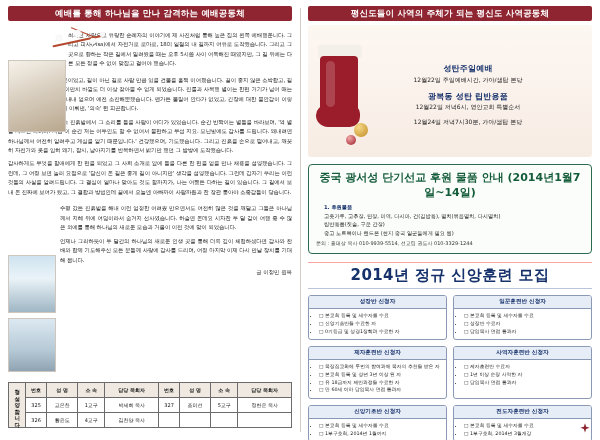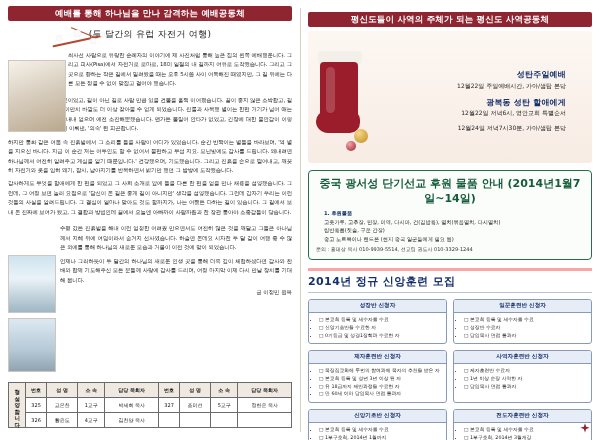--- a/index.html
+++ b/index.html
@@ -9,21 +9,21 @@
     font-family:"DejaVu Sans", sans-serif;
     overflow:hidden;
     position:relative;
   }
   .page{
     position:absolute;inset:0;
     display:flex;
   }
   .col{position:relative;height:440px;box-sizing:border-box;}
   .left{width:300px;padding:6px 8px 0 8px;}
-  .right{width:300px;padding:12px 8px 0 8px;}
+  .right{width:300px;padding:6px 8px 0 8px;}
   .divider{position:absolute;left:300px;top:8px;bottom:8px;width:1px;background:#d8cfc6;}
 
   
   .banner{
     height:15px;line-height:15px;
     font-size:8.5px;font-weight:bold;color:#ffffff;
     text-align:center;letter-spacing:.2px;
     border-radius:2px;
   }
   .banner.l{background:#8e2531;}
@@ -75,21 +75,21 @@
   
   .xmas{position:relative;height:132px;margin-top:4px;
     background:linear-gradient(180deg,#fdf7f2 0%,#f7ece4 100%);
     border-radius:3px;overflow:hidden;}
   .merry{
     position:absolute;left:64px;top:10px;width:190px;text-align:center;
     font-family:"DejaVu Serif",serif;font-style:italic;font-weight:bold;
     font-size:19px;color:#a8283a;letter-spacing:.5px;
   }
   .sched{position:absolute;left:62px;top:38px;width:196px;}
-  .sched .item{margin-bottom:6px;text-align:right;}
+  .sched .item{margin-bottom:6px;text-align:center;}
   .sched .h{font-size:8px;font-weight:bold;color:#15306b;letter-spacing:.2px;}
   .sched .d{font-size:6px;color:#222;margin-top:1.5px;}
 
   .stocking{position:absolute;left:6px;top:6px;width:54px;height:120px;}
   .st-top{position:absolute;left:4px;top:14px;width:44px;height:13px;background:#f3f0ea;border-radius:3px;}
   .st-body{position:absolute;left:6px;top:25px;width:38px;height:58px;background:#9b1d2b;border-radius:4px 4px 2px 2px;}
   .st-foot{position:absolute;left:2px;top:74px;width:44px;height:22px;background:#9b1d2b;border-radius:12px 10px 12px 14px;}
   .st-shine{position:absolute;left:12px;top:30px;width:9px;height:46px;background:rgba(255,255,255,.18);border-radius:6px;}
   .bauble{position:absolute;border-radius:50%;}
   .b1{left:40px;top:92px;width:14px;height:14px;background:radial-gradient(circle at 35% 30%,#f7d98a,#c08b20);}
@@ -101,22 +101,22 @@
   }
   .box-title{
     font-size:11px;font-weight:bold;color:#145c3a;text-align:center;margin-bottom:3px;
   }
   .box ul{margin:0;padding:0 0 0 8px;list-style:none;}
   .box li{font-size:5.2px;line-height:1.65;color:#1a1a1a;}
   .box li.head{font-weight:bold;color:#15306b;}
   .box .note{font-size:5px;color:#333;line-height:1.6;margin-top:2px;}
 
   .train-title{
-    margin-top:8px;font-size:11px;font-weight:bold;color:#15306b;
-    padding:3px 0;border-top:3px solid #fca5a5;border-bottom:1px solid #b9c4d8;
+    margin-top:8px;text-align:center;font-size:15px;font-weight:bold;color:#15306b;
+    padding:3px 0;border-top:1px solid #fca5a5;border-bottom:1px solid #b9c4d8;
     letter-spacing:.4px;
   }
   .grid2{display:flex;gap:6px;margin-top:6px;}
   .card{
     flex:1;border:1px solid #8a9ab5;border-radius:3px;overflow:hidden;background:#fff;
   }
   .card-h{
     background:#e7edf6;color:#15306b;font-size:5.6px;font-weight:bold;
     text-align:center;padding:2px 0;border-bottom:1px solid #8a9ab5;
   }
@@ -132,21 +132,20 @@
 </head>
 <body>
 
 <div class="page">
 
   <div class="col left">
 
     <div class="banner l">예배를 통해 하나님을 만나 감격하는 예배공동체</div>
 
     <div class="title-wrap">
-      <div class="sub-title">(두 달간의 유럽 자전거 여행)</div>
     </div>
 
     <div class="photo photo-1"></div>
     <div class="photo photo-2"></div>
     <div class="photo photo-3"></div>
 
     <div class="twig" style="left:52px;top:26px;width:70px;height:34px;">
       <b style="left:0;top:14px;width:52px;height:1.6px;transform:rotate(-12deg);"></b>
       <b style="left:18px;top:6px;width:26px;height:1.2px;transform:rotate(22deg);"></b>
       <i style="left:4px;top:9px;width:6px;height:6px;"></i>
@@ -226,21 +225,21 @@
         <div class="bauble b2"></div>
       </div>
 
 
       <div class="sched">
         <div class="item">
           <div class="h">성탄주일예배</div>
           <div class="d">12월22일 주일예배시간, 가야/샘탑 본당</div>
         </div>
         <div class="item">
-          <div class="h">광복동 성탄 할애에게</div>
+          <div class="h">광복동 성탄 립반용품</div>
           <div class="d">12월22일 저녁6시, 영안교회 특별순서</div>
         </div>
         <div class="item">
           <div class="d">12월24일 저녁7시30분, 가야/샘탑 본당</div>
         </div>
       </div>
 
     </div>
 
     <div class="box">

